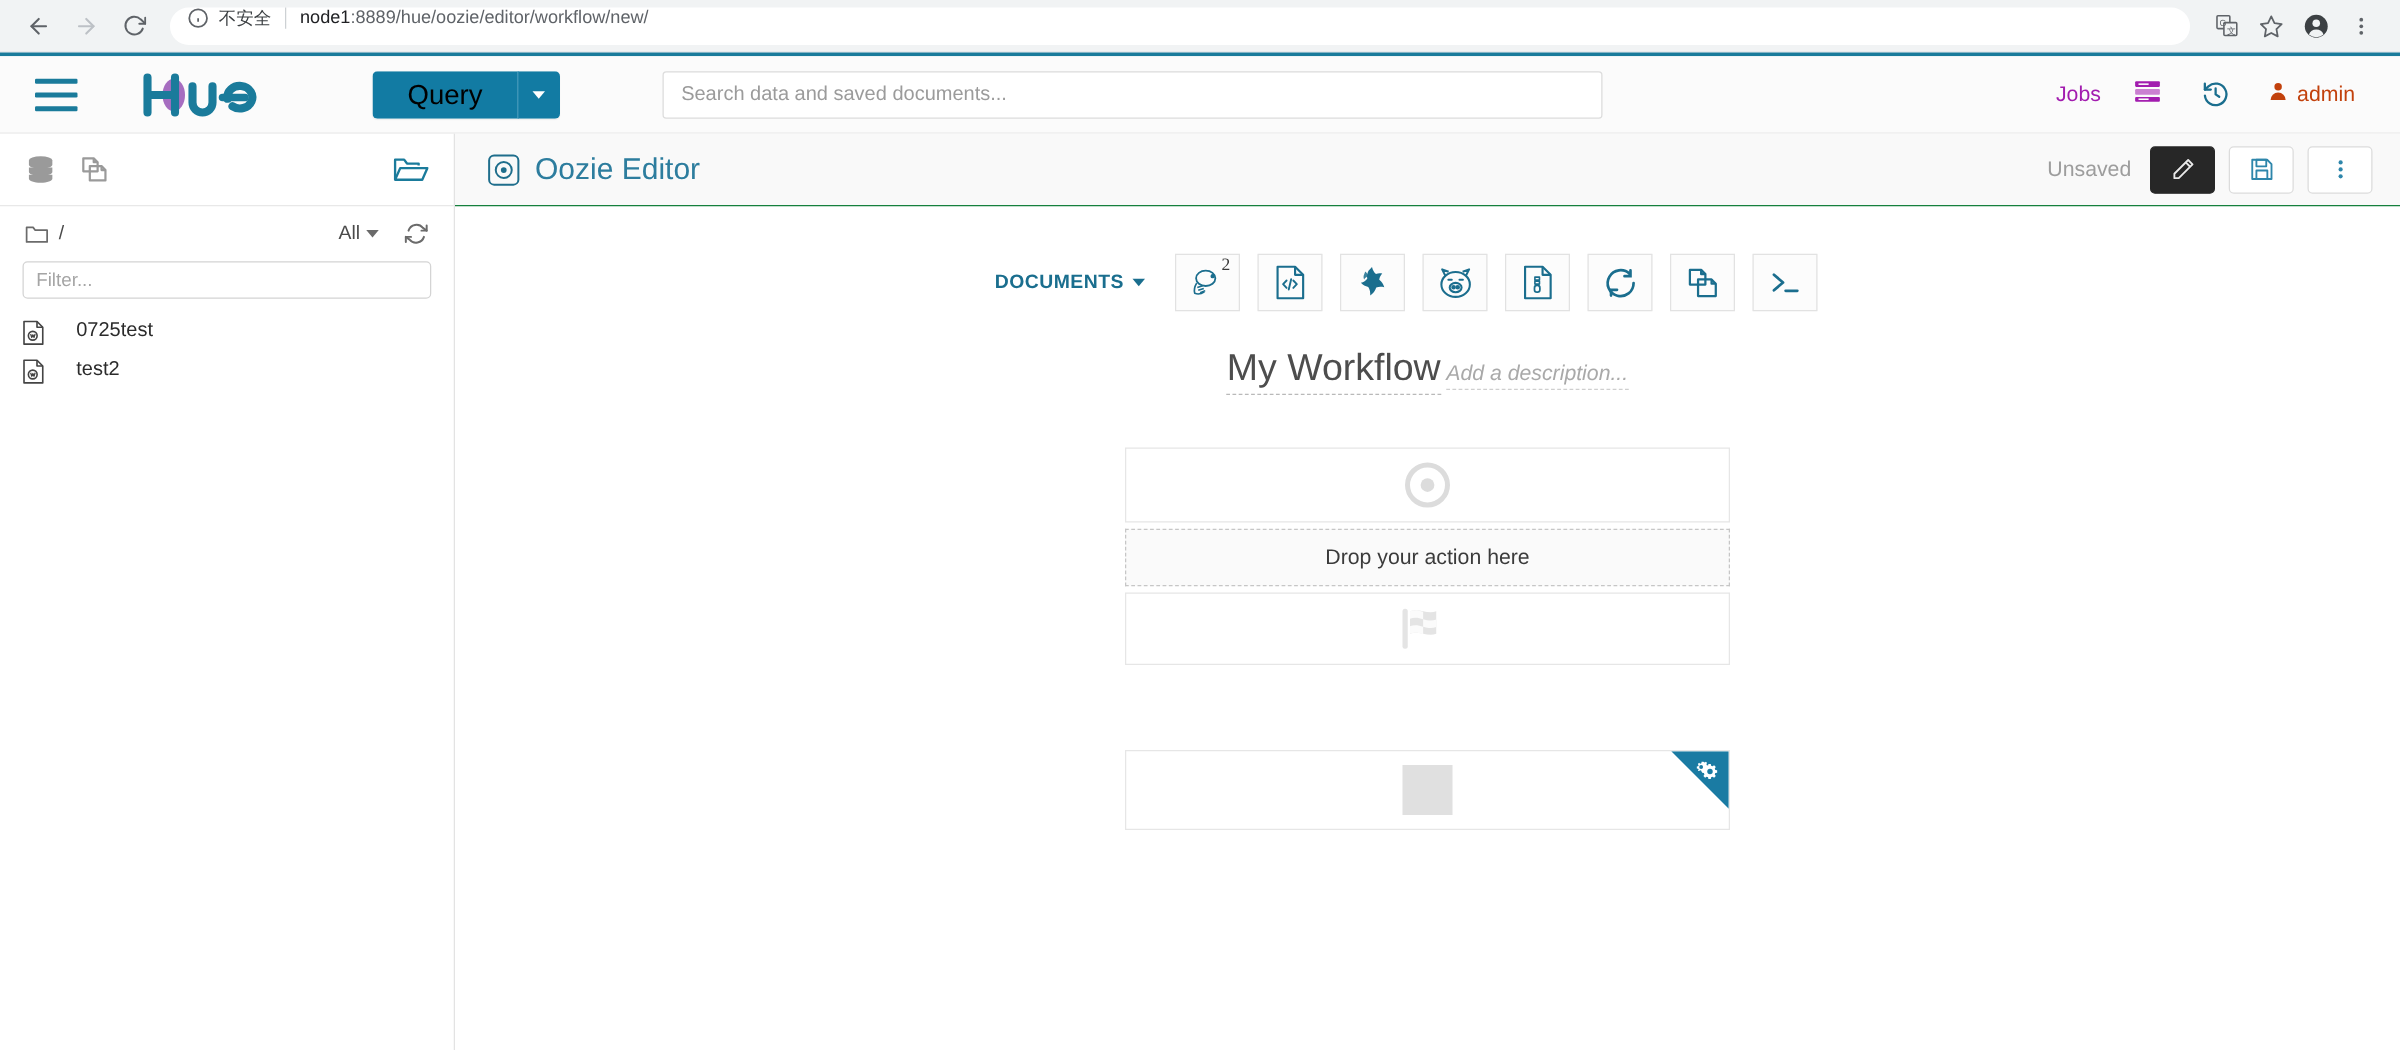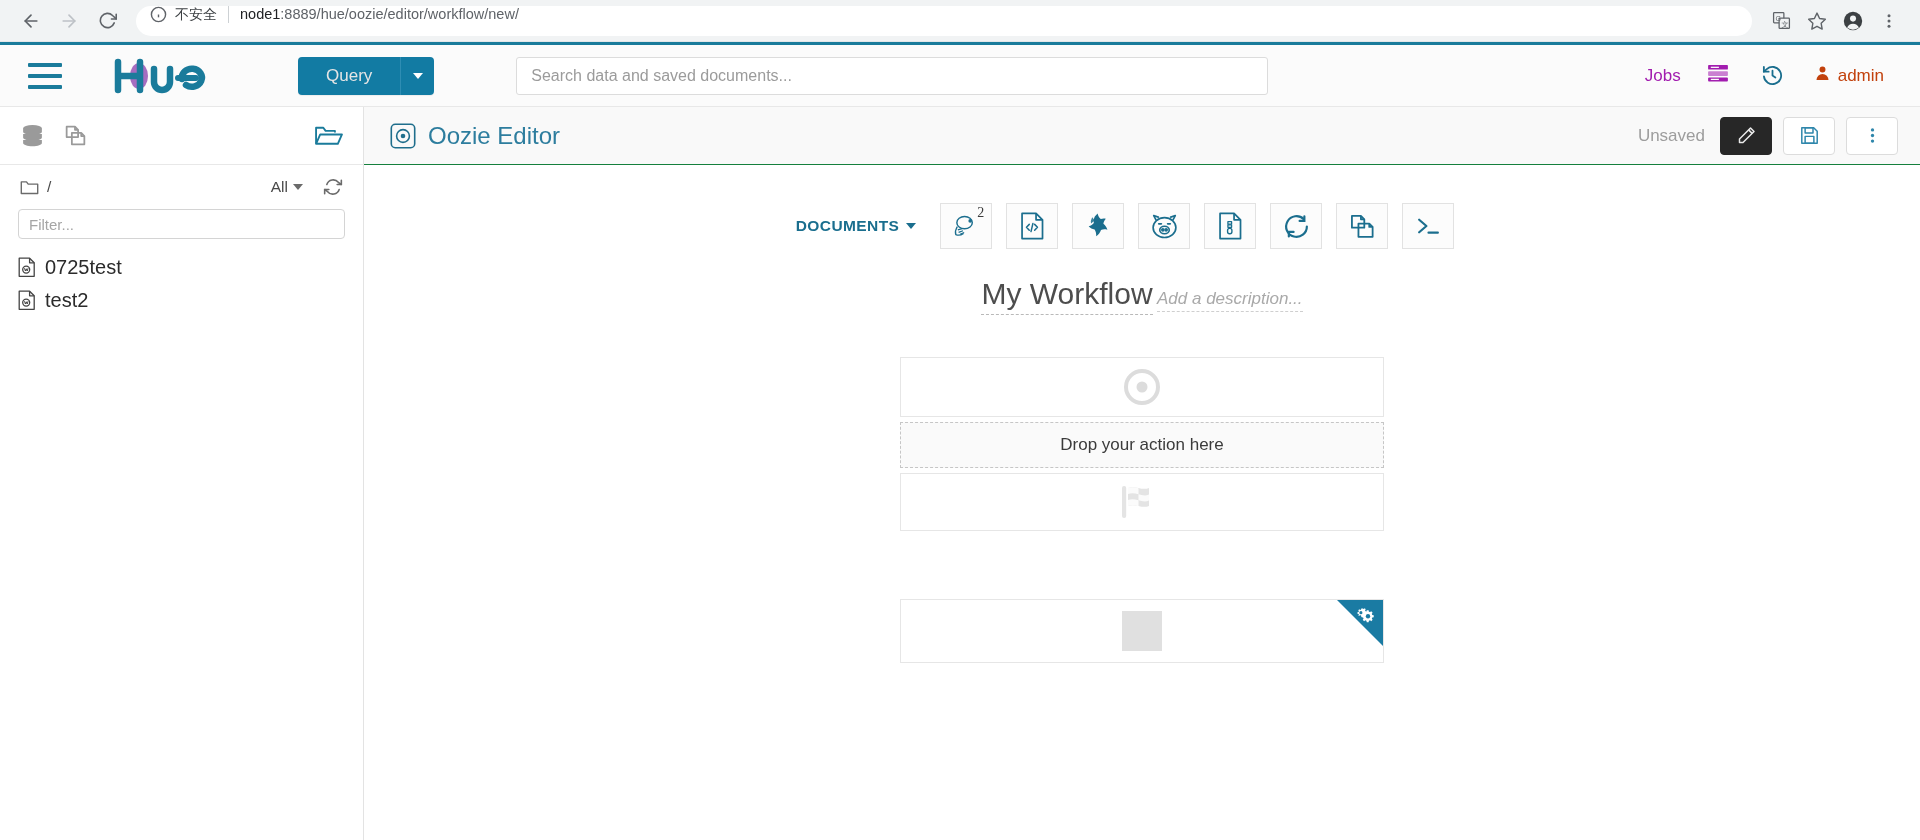--- a/index.html
+++ b/index.html
@@ -81,22 +81,22 @@
   .hamburger span { display: block; height: 4px; background: #1a7b9b; border-radius: 1px; }
   .hue-logo { margin-left: 44px; flex: 0 0 auto; display: flex; align-items: center; }
   .query-btn-group {
     margin-left: 72px;
     display: flex; align-items: stretch;
     border-radius: 4px; overflow: hidden;
     flex: 0 0 auto;
     box-shadow: 0 1px 1px rgba(0,0,0,.06);
   }
   .query-btn {
-    background: #127ba3; color: #e5e5e5;
-    font-size: 17px;
+    background: #127ba3; color: #000000;
+    font-size: 22px;
     padding: 0 28px;
     height: 38px;
     display: flex; align-items: center;
     border: none;
     font-family: inherit;
   }
   .query-caret {
     background: #127ba3; color: #fff;
     width: 34px; height: 38px;
     display: flex; align-items: center; justify-content: center;
@@ -177,23 +177,23 @@
   .sb-filter {
     width: 100%; height: 30px;
     border: 1px solid #d4d4d4; border-radius: 4px;
     font-size: 15px; padding: 0 10px;
     color: #333; font-family: inherit;
     background: #fff;
   }
   .sb-filter::placeholder { color: #a5a5a5; }
   .sb-list { padding-top: 4px; }
   .sb-item {
-    display: flex; align-items: center; gap: 9px;
+    display: flex; gap: 25px;
     padding: 5px 18px;
-    font-size: 20px; color: #2b2b2b;
+    font-size: 16px; color: #2b2b2b;
   }
   .sb-item .doc-ico { color: #444; display: flex; flex: 0 0 auto; }
 
   
   .main { flex: 1 1 auto; display: flex; flex-direction: column; background: #fff; min-width: 0; }
   .main-header {
     height: 58px;
     background: #f9f9f9;
     border-bottom: 1px solid #15803d;
     display: flex; align-items: center;

